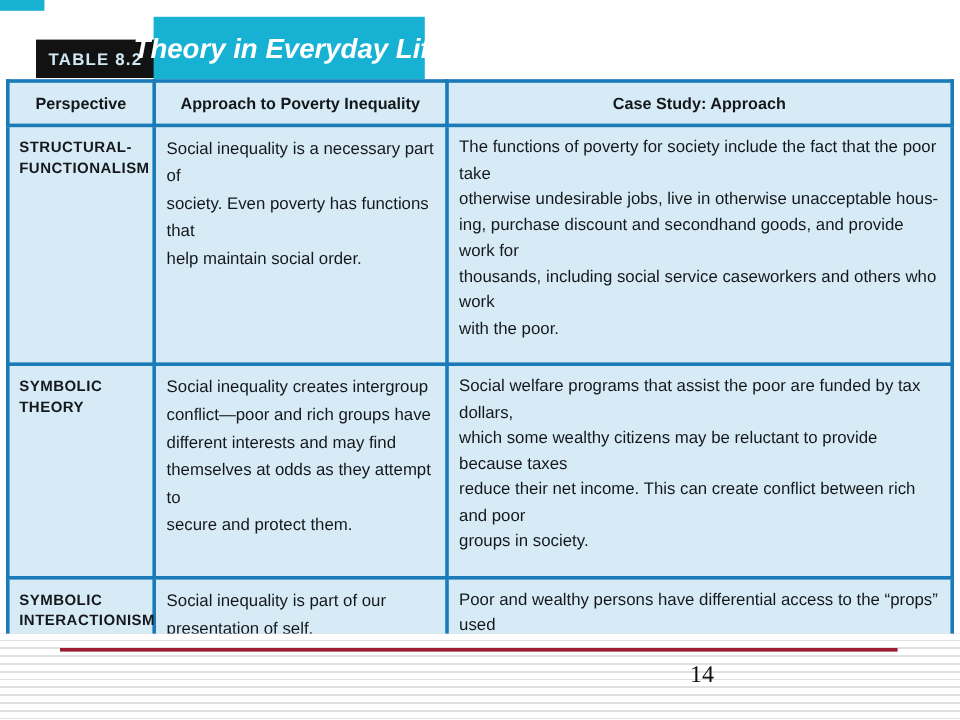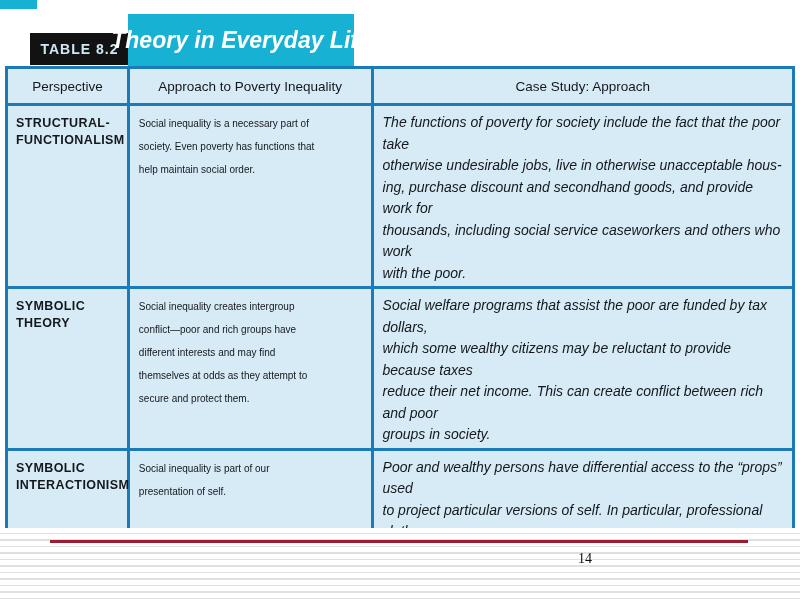--- a/index.html
+++ b/index.html
@@ -43,34 +43,34 @@
     background:var(--cell_bg,#d7ebf6);
   }
   .theory-table th,.theory-table td{
     border:3px solid var(--table_border,#1b7ab8);
     color:var(--text,#14181c);
     vertical-align:top;
   }
   .theory-table tr:last-child td{border-bottom-width:6px;}
   .theory-table th{
     height:30px;text-align:center;vertical-align:middle;
-    font-size:13.5px;font-weight:normal;padding:2px 4px;
+    font-size:13.5px;font-weight:bold;padding:2px 4px;
   }
   .col-perspective{width:120px;}
   .col-approach{width:240px;}
   .col-case{width:415px;}
   td.cell-perspective{
     font-weight:bold;font-size:12.5px;letter-spacing:.4px;
     padding:9px 4px 6px 8px;line-height:17px;white-space:pre-line;margin-left:24px;
   }
   td.cell-approach{
-    font-size:10px;line-height:23px;padding:6px 6px 6px 9px;white-space:pre-line;
+    font-size:14px;line-height:23px;padding:6px 6px 6px 9px;white-space:pre-line;
   }
   td.cell-case{
-    font-size:14px;line-height:21.5px;padding:6px 6px 2px 9px;white-space:pre-line;font-style:italic;
+    font-size:14px;line-height:21.5px;padding:6px 6px 18px 9px;white-space:pre-line;
   }
   .row-1 td{height:119px;}
   .row-2 td{height:113px;}
   .row-3 td{height:169px;}
 
   
   .footer-stripes{
     position:absolute;left:0;top:528px;width:800px;height:72px;
     background:repeating-linear-gradient(
       to bottom,
@@ -78,21 +78,21 @@
       #e0e0e0 5px,#e0e0e0 6.5px
     );
   }
   .footer-rule{
     position:absolute;left:50px;top:540px;width:698px;height:2.5px;
     background:var(--accent_line,#9b1b30);
   }
   .page-number{
     position:absolute;left:570px;top:551px;width:30px;
     font-family:"Liberation Serif", serif;
-    font-size:14px;color:#111111;text-align:center;
+    font-size:20px;color:#111111;text-align:center;
   }
 </style>
 </head>
 <body>
 
 <div class="slide">
 
   <div class="teal-chip"></div>
 
   <div class="table-label">TABLE 8.2</div>

